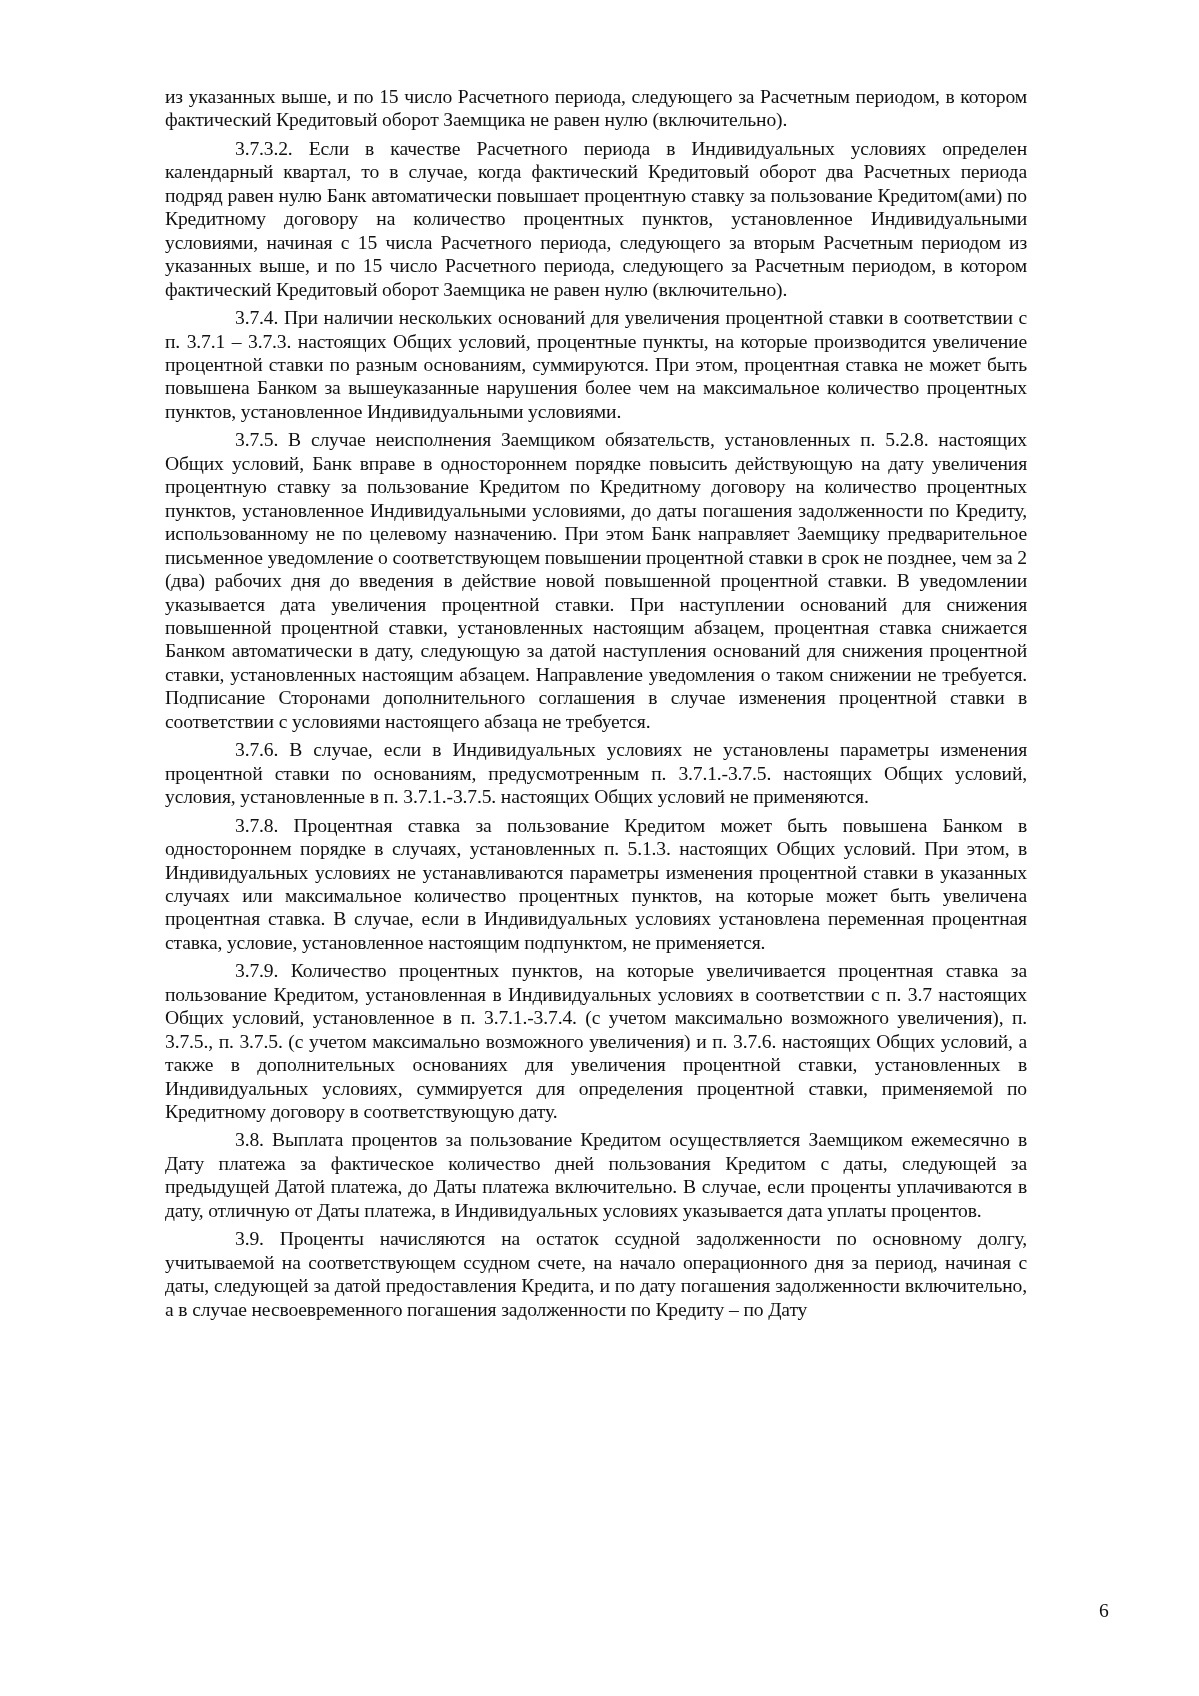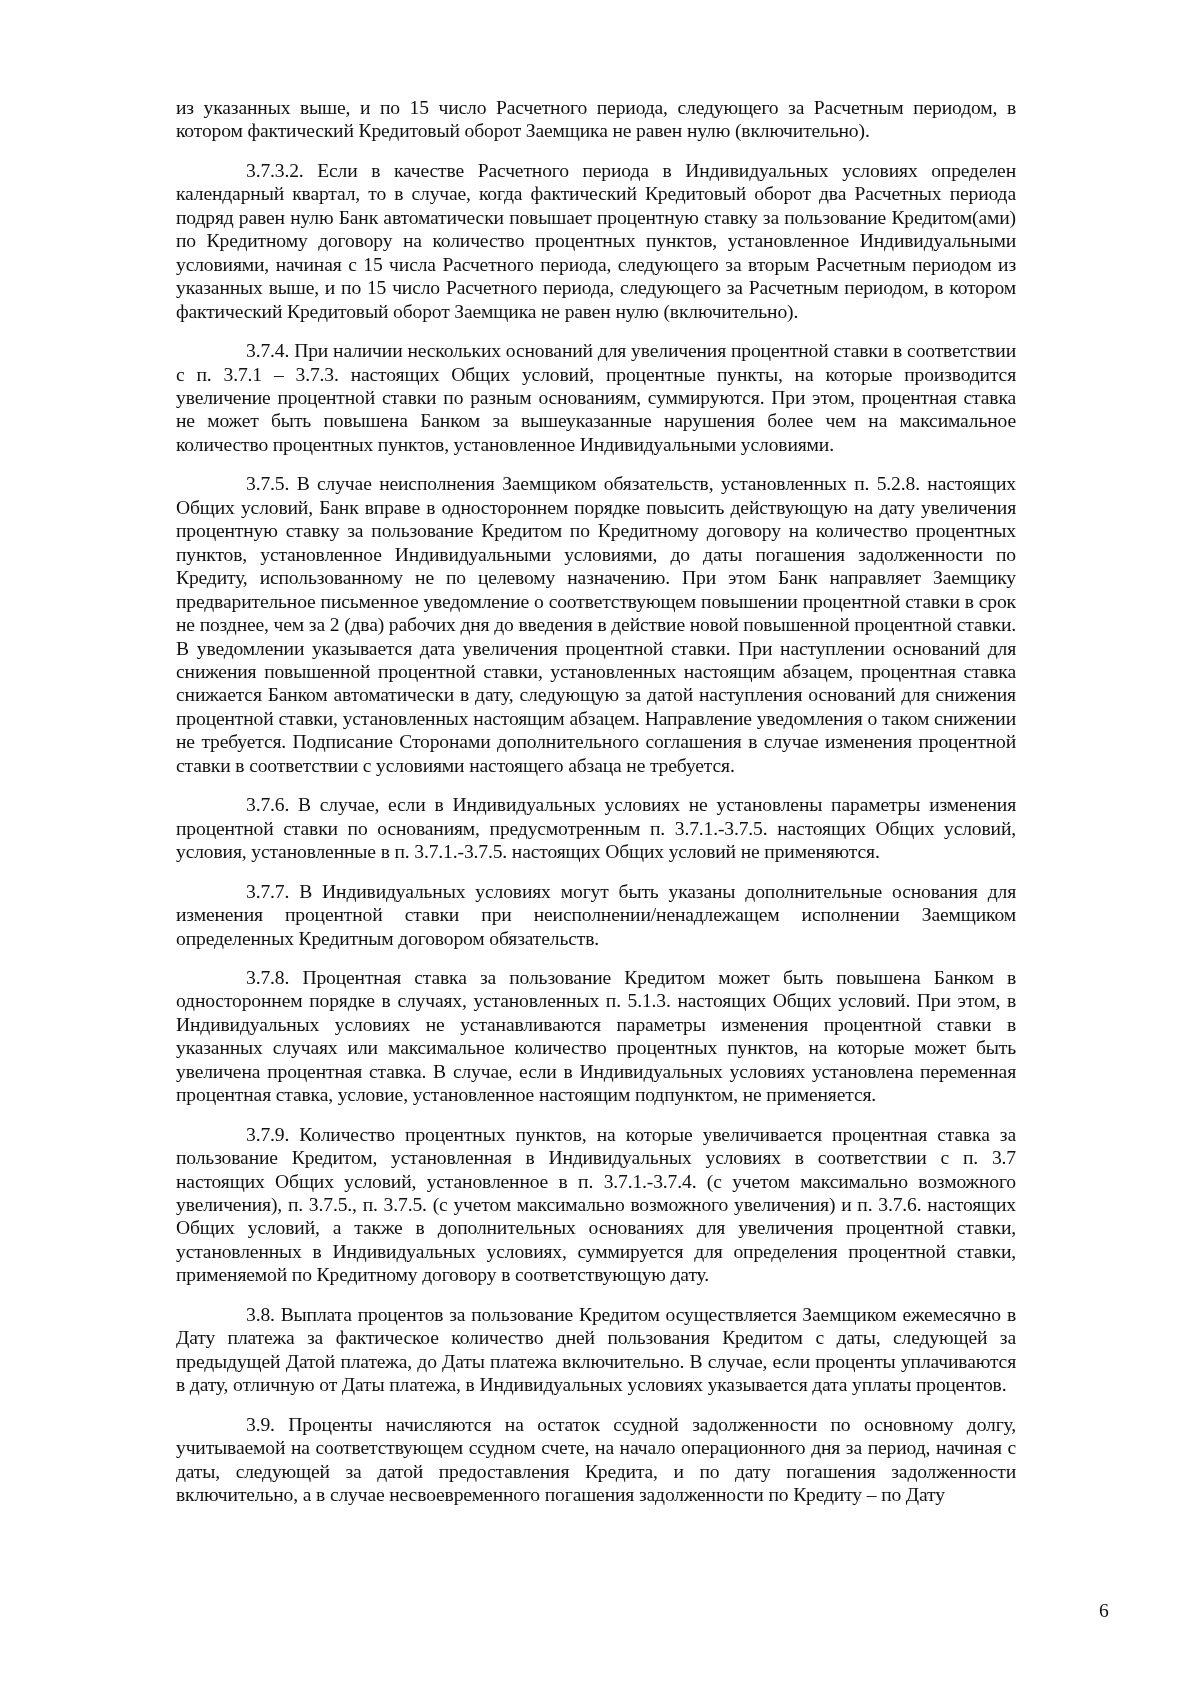--- a/index.html
+++ b/index.html
@@ -9,40 +9,39 @@
     left: 160px;
     top: 80px;
     width: 872px;
     font-family: "Liberation Serif", serif;
     font-size: 19.6px;
     line-height: 23.45px;
     color: #111111;
     text-align: justify;
     letter-spacing: -0.15px;
   }
-  .page p { margin: 16px; }
+  .page p { margin: 5px; }
   .page p.indent { text-indent: 70px; }
   .page-number {
     position: absolute;
     left: 1099px;
     top: 1600px;
     font-family: "Liberation Serif", serif;
     font-size: 19.6px;
     color: #111111;
   }
 </style>
 </head>
 <body>
 
 <div class="page">
   <p>из указанных выше, и по 15 число  Расчетного периода, следующего за Расчетным периодом, в котором фактический Кредитовый оборот Заемщика не равен нулю (включительно).</p>
   <p class="indent">3.7.3.2. Если в качестве Расчетного периода в Индивидуальных условиях определен календарный квартал, то в случае, когда фактический Кредитовый оборот два Расчетных периода подряд равен нулю Банк автоматически повышает процентную ставку за пользование Кредитом(ами) по Кредитному договору на количество процентных пунктов, установленное Индивидуальными условиями, начиная с 15 числа Расчетного периода, следующего за вторым Расчетным периодом из указанных выше, и по 15 число  Расчетного периода, следующего за Расчетным периодом, в котором фактический Кредитовый оборот Заемщика не равен нулю (включительно).</p>
   <p class="indent">3.7.4. При наличии нескольких оснований для увеличения процентной ставки в соответствии с п. 3.7.1 – 3.7.3. настоящих Общих условий, процентные пункты, на которые производится увеличение процентной ставки по разным основаниям, суммируются. При этом, процентная ставка не может быть повышена Банком за вышеуказанные нарушения более чем на максимальное количество процентных пунктов, установленное Индивидуальными условиями.</p>
   <p class="indent">3.7.5.   В случае неисполнения Заемщиком обязательств, установленных п. 5.2.8. настоящих Общих условий, Банк вправе в одностороннем порядке повысить действующую на дату увеличения процентную ставку за пользование Кредитом по Кредитному договору на количество процентных пунктов, установленное Индивидуальными условиями, до даты погашения задолженности по Кредиту, использованному не по целевому назначению. При этом Банк направляет Заемщику предварительное письменное уведомление о соответствующем повышении процентной ставки в срок не позднее, чем за 2 (два) рабочих дня до введения в действие новой повышенной процентной ставки.  В уведомлении указывается дата увеличения процентной ставки. При наступлении оснований для снижения повышенной процентной ставки, установленных настоящим абзацем, процентная ставка снижается Банком автоматически в дату, следующую за датой наступления оснований для снижения процентной ставки, установленных настоящим абзацем. Направление уведомления о таком снижении  не требуется. Подписание Сторонами дополнительного соглашения в случае изменения процентной ставки в соответствии с условиями настоящего абзаца не требуется.</p>
   <p class="indent">3.7.6.   В случае, если в Индивидуальных условиях не установлены параметры изменения процентной ставки по основаниям, предусмотренным п. 3.7.1.-3.7.5. настоящих Общих условий, условия, установленные в п. 3.7.1.-3.7.5. настоящих Общих условий не применяются.</p>
-  <p class="indent">3.7.7.   В Индивидуальных условиях могут быть указаны дополнительные основания для изменения процентной ставки при неисполнении/ненадлежащем исполнении Заемщиком определенных Кредитным договором обязательств.</p>
   <p class="indent">3.7.8.   Процентная ставка за пользование Кредитом может быть повышена Банком в одностороннем порядке в случаях, установленных п. 5.1.3. настоящих Общих условий. При этом, в Индивидуальных условиях не устанавливаются параметры изменения процентной ставки в указанных случаях или максимальное количество процентных пунктов, на которые может быть увеличена процентная ставка. В случае, если в Индивидуальных условиях установлена переменная процентная ставка, условие, установленное настоящим подпунктом, не применяется.</p>
   <p class="indent">3.7.9.      Количество процентных пунктов, на которые увеличивается процентная ставка за пользование Кредитом, установленная в Индивидуальных условиях в соответствии с п. 3.7 настоящих Общих условий, установленное в п. 3.7.1.-3.7.4. (с учетом максимально возможного увеличения), п. 3.7.5., п. 3.7.5. (с учетом максимально возможного увеличения) и п. 3.7.6. настоящих Общих условий, а также в дополнительных основаниях для увеличения процентной ставки, установленных в Индивидуальных условиях, суммируется для определения процентной ставки, применяемой по Кредитному договору в соответствующую дату.</p>
   <p class="indent">3.8.    Выплата процентов за пользование Кредитом осуществляется Заемщиком ежемесячно в Дату платежа за фактическое количество дней пользования Кредитом с даты, следующей за предыдущей Датой платежа, до Даты платежа включительно. В случае, если проценты уплачиваются в дату, отличную от Даты платежа, в Индивидуальных условиях указывается дата уплаты процентов.</p>
   <p class="indent">3.9.   Проценты начисляются на остаток ссудной задолженности по основному долгу, учитываемой на соответствующем ссудном счете, на начало операционного дня за период, начиная с даты, следующей за датой предоставления Кредита, и по дату погашения задолженности включительно, а в случае несвоевременного погашения задолженности по Кредиту – по Дату</p>
 </div>
 
 <div class="page-number">6</div>
 
 </body></html>

